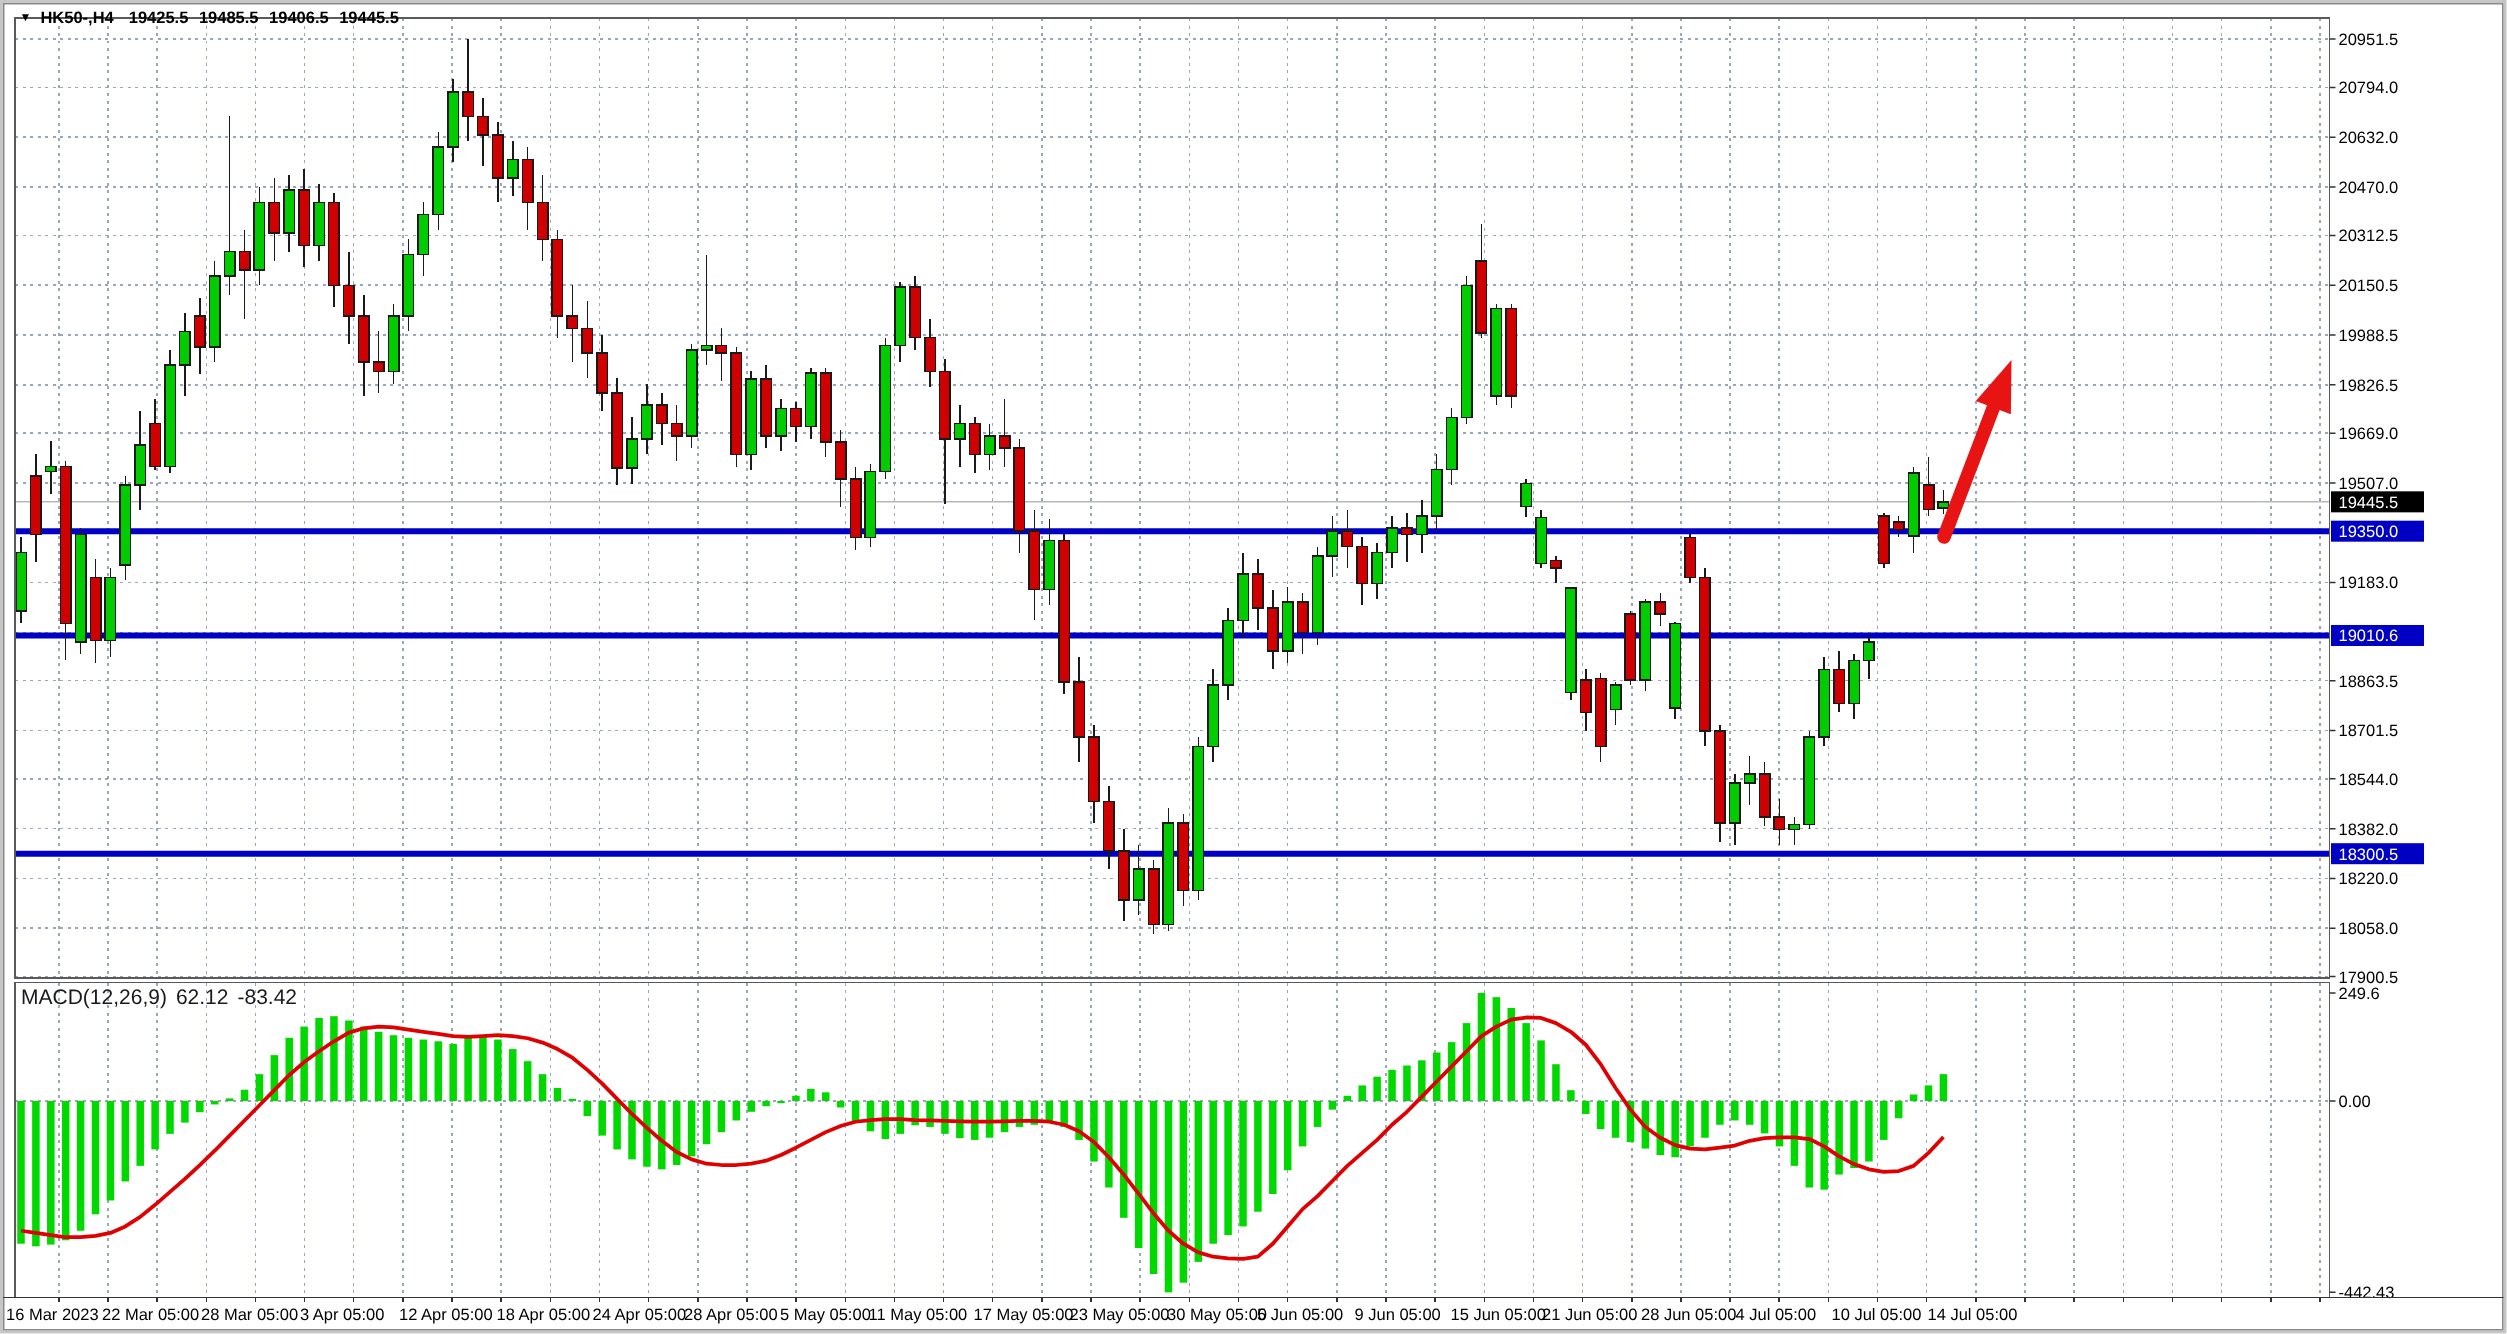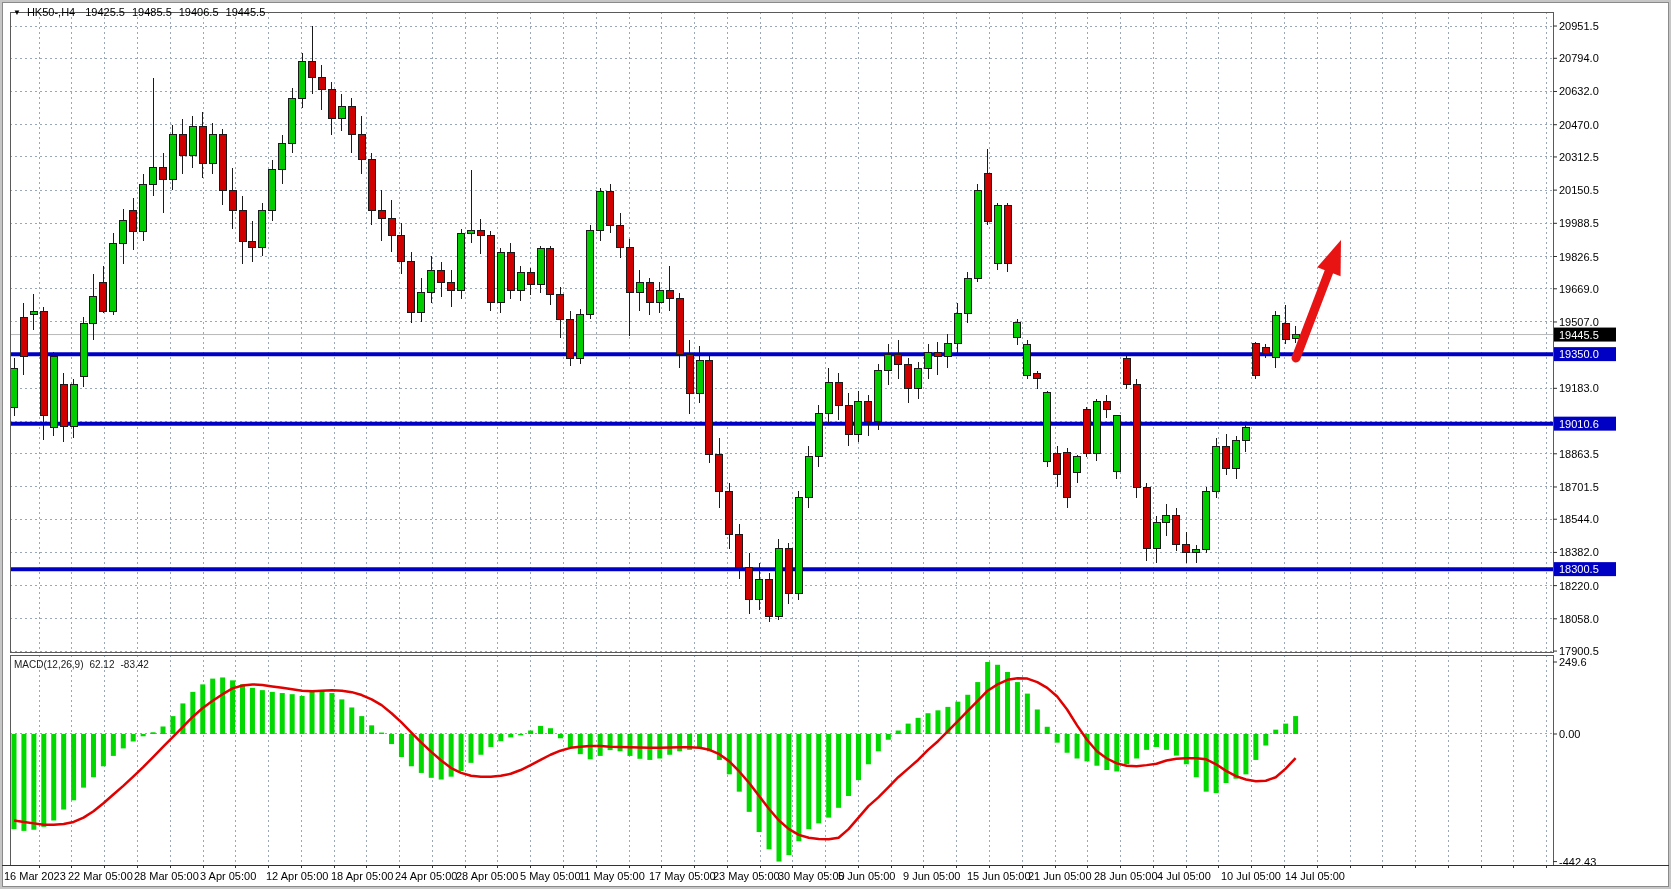--- a/index.html
+++ b/index.html
@@ -5,28 +5,28 @@
   html,body{margin:0;padding:0;background:#e8e8e8;}
   *{box-sizing:border-box;}
   .window{
     position:relative;width:1671px;height:889px;background:#ffffff;
     border:2px solid #c6c6c6;outline:1px solid #8a8a8a;outline-offset:-3px;
     font-family:"Liberation Sans",sans-serif;overflow:hidden;
   }
   #chart{position:absolute;left:0;top:0;}
   .title-row{
     position:absolute;left:11px;top:3px;height:14px;line-height:14px;
-    font-size:11px;color:#000;white-space:nowrap;z-index:5;
+    font-size:11px;color:#000;white-space:nowrap;z-index:5;font-weight:bold;
   }
   .title-row .tri{font-size:8px;vertical-align:1px;margin-right:6px;cursor:pointer;}
   .title-row .sym{margin-right:10px;}
   .title-row .num{margin-right:7px;}
   .macd-row{
     position:absolute;left:12px;top:656px;height:13px;line-height:13px;
-    font-size:10px;color:#1a1a1a;white-space:nowrap;z-index:5;
+    font-size:14px;color:#1a1a1a;white-space:nowrap;z-index:5;
   }
   .macd-row span{margin-right:6px;}
 </style>
 </head>
 <body>
 
 <div class="window">
 
   <svg id="chart" width="1671" height="889">
       <g shape-rendering="crispEdges">

